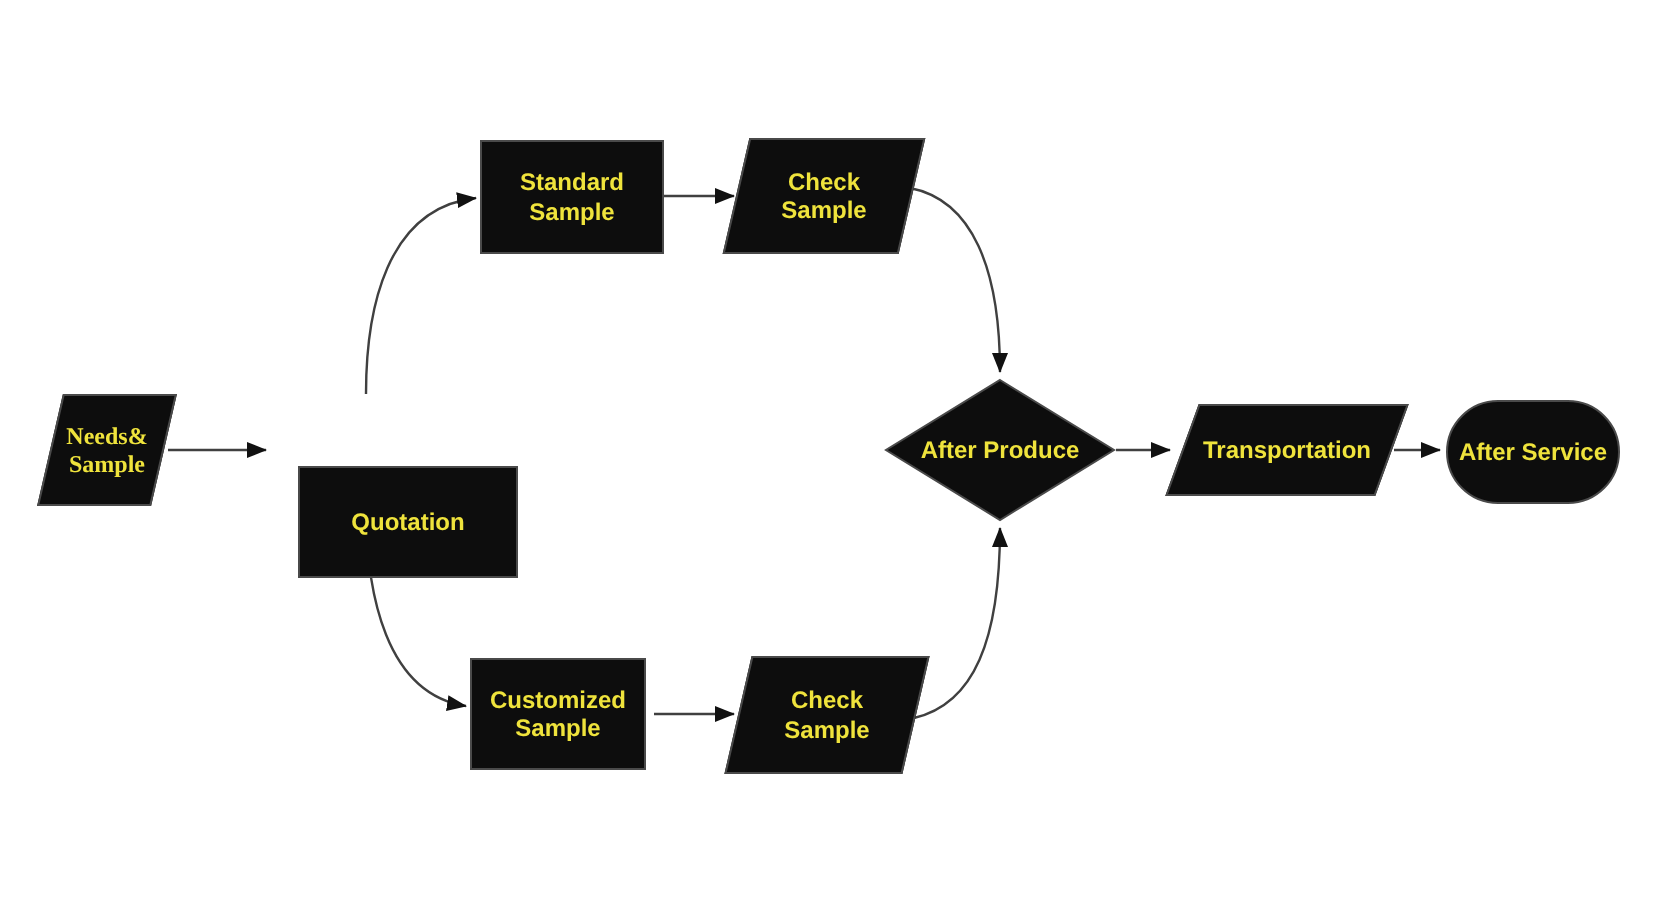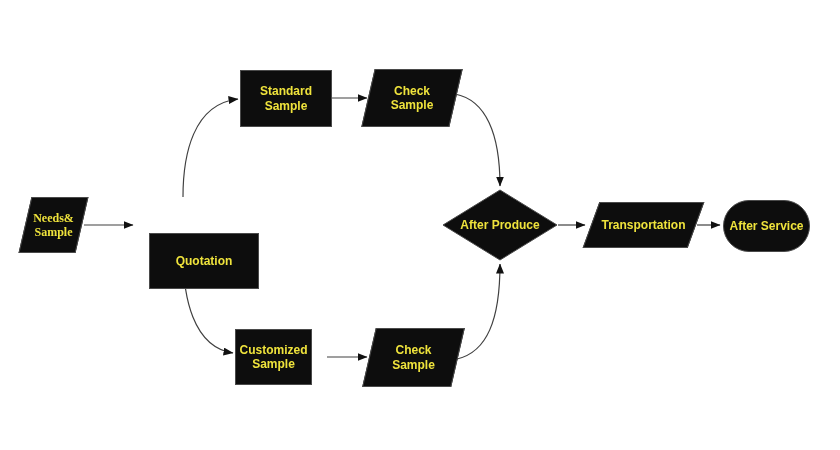--- a/index.html
+++ b/index.html
@@ -34,21 +34,21 @@
   .node.para.skew20::before{transform:skewX(-20deg);}
   .node.stadium::before{border-radius:26px;}
   .node.diamond svg.shape{position:absolute;inset:0;width:100%;height:100%;z-index:1;}
   .node.diamond polygon{fill:var(--fill,#0d0d0d);stroke:#4a4a4a;stroke-width:1;}
 
   
   .n-needs      {left:25px; top:197px;width:57px; height:56px;font-family:Liberation Serif, serif;}
   .n-quotation  {left:149px;top:197px;width:110px; height:56px;margin-top:36px;}
   .n-standard   {left:240px;top:70px; width:92px; height:57px;}
   .n-checktop   {left:368px;top:69px; width:88px; height:58px;}
-  .n-customized {left:235px;top:329px;width:77px; height:56px;}
+  .n-customized {left:235px;top:329px;width:88px; height:56px;}
   .n-checkbottom{left:369px;top:328px;width:89px; height:59px;}
   .n-diamond    {left:442px;top:189px;width:116px;height:72px;}
   .n-transport  {left:591px;top:202px;width:105px;height:46px;}
   .n-after      {left:723px;top:200px;width:87px; height:52px;}
 </style>
 </head>
 <body>
 
 <div class="canvas" style="--bg: #ffffff; --fill: #0d0d0d; --label: #efe33c; --connector: #404040; --arrow: #111111;">
 

